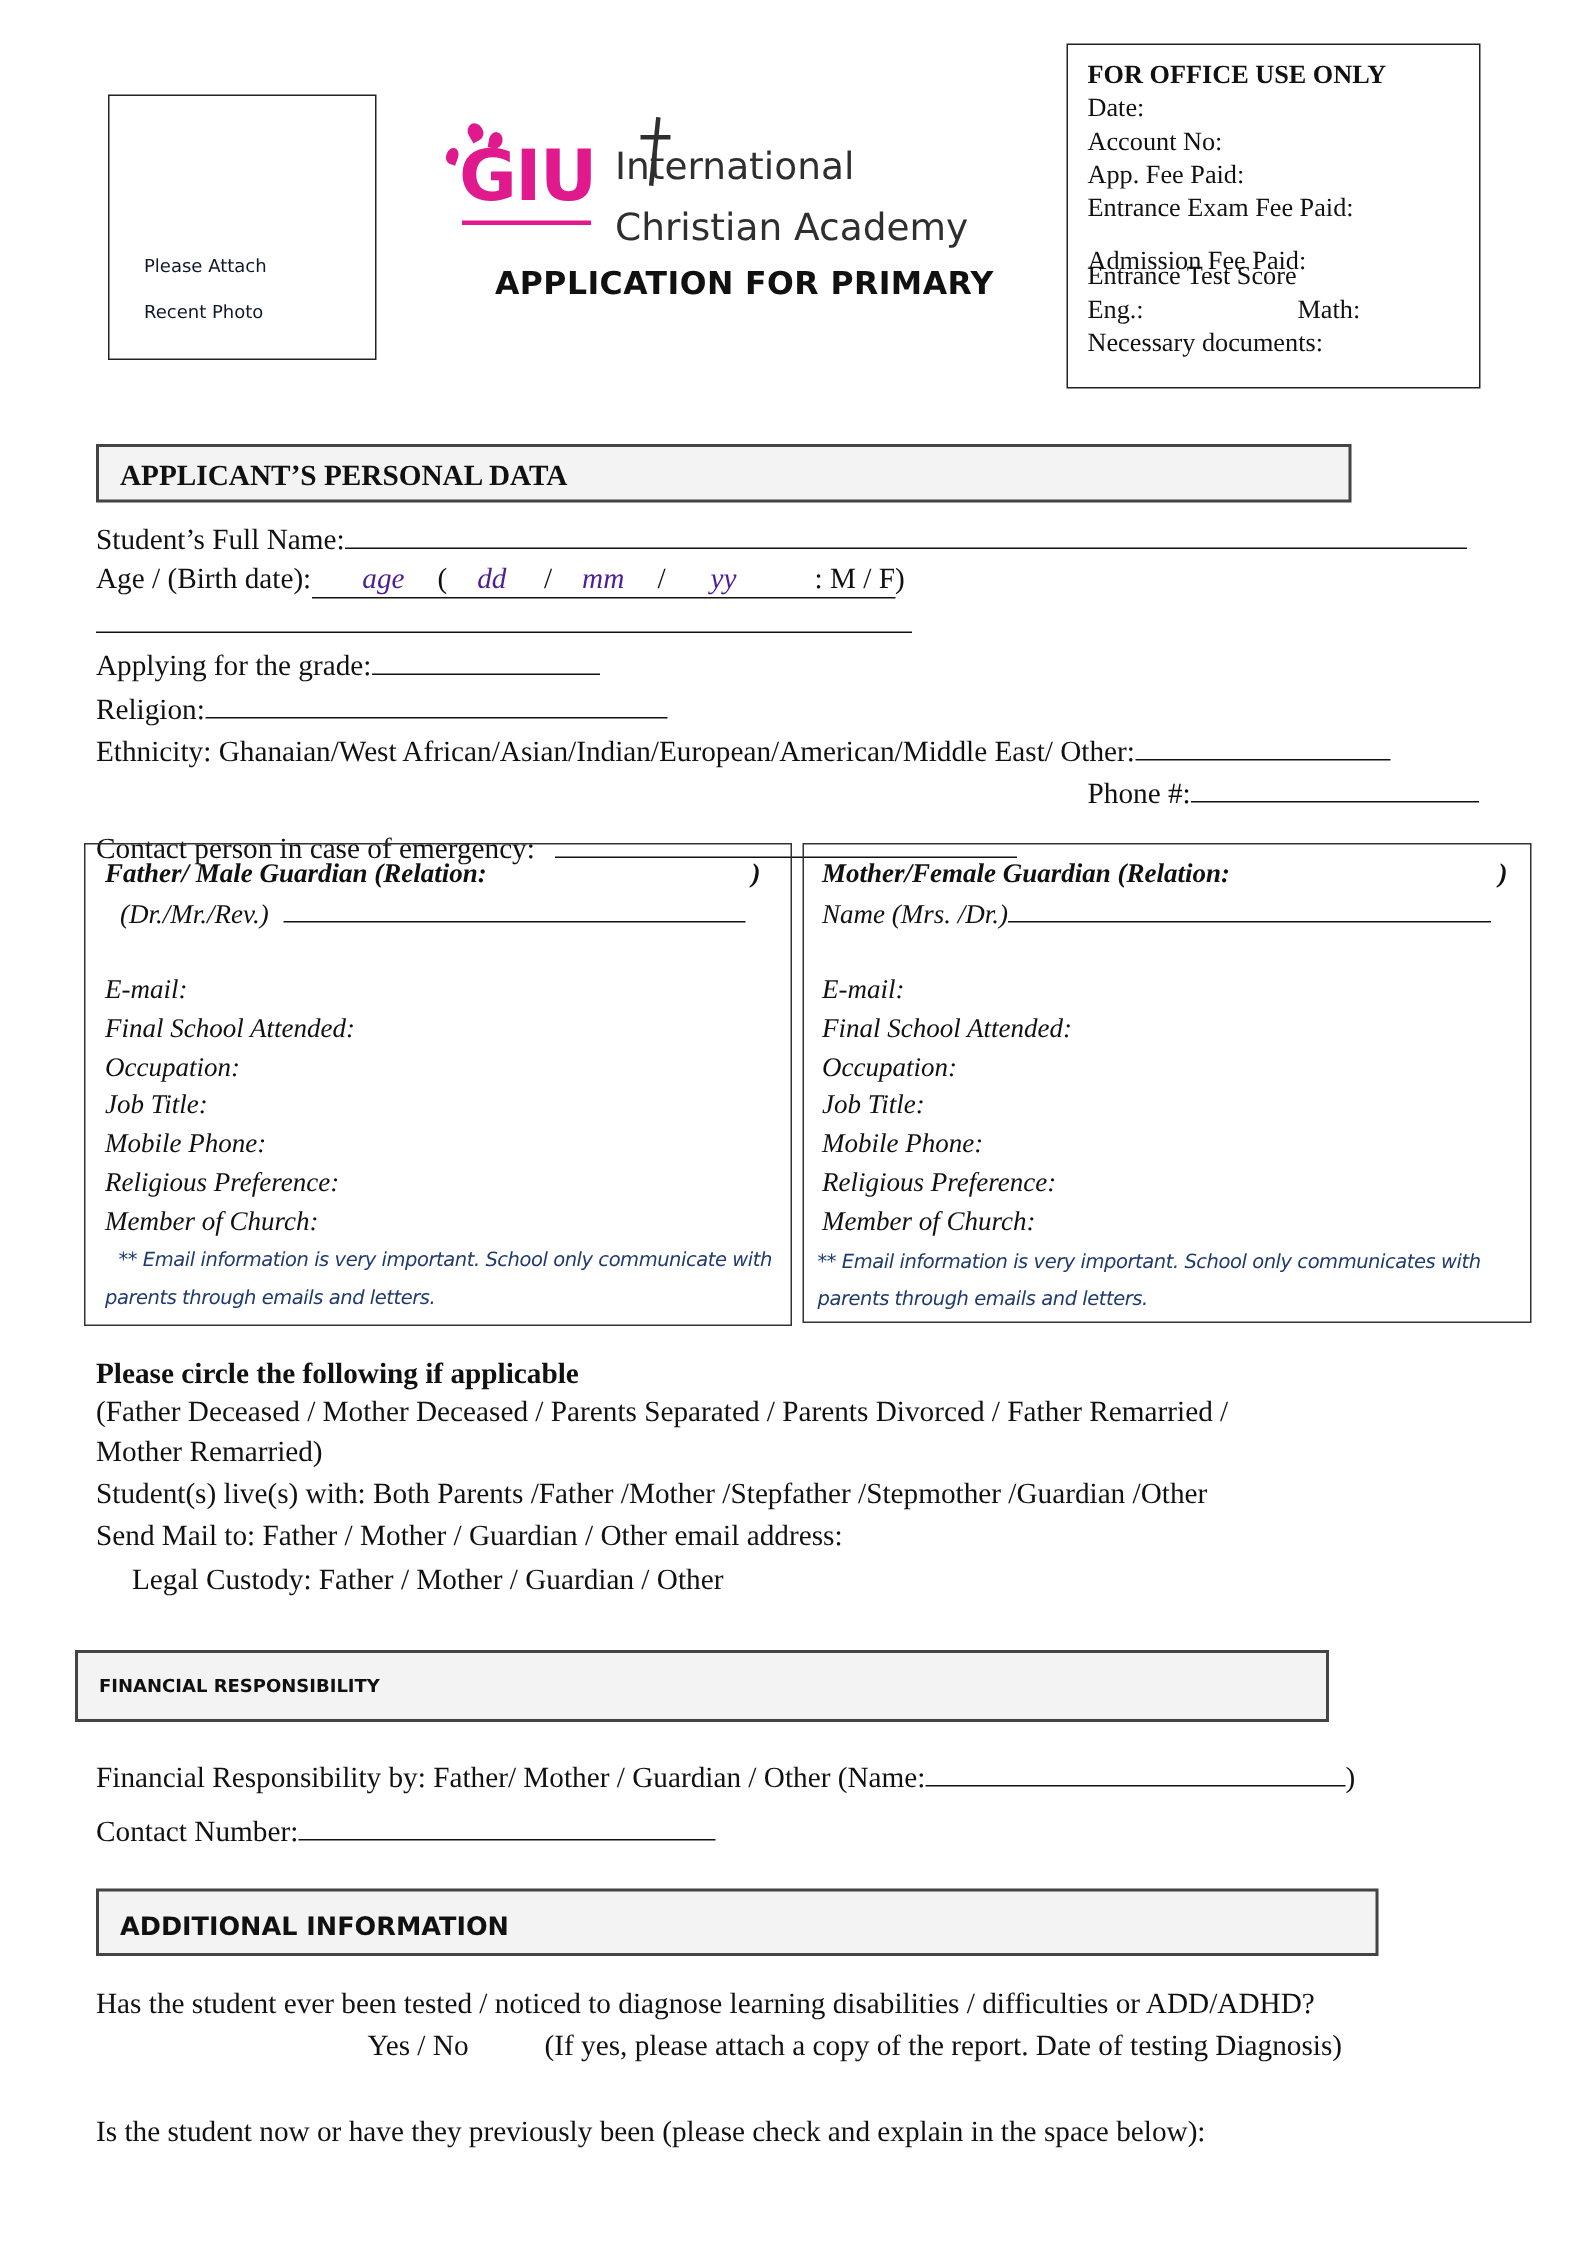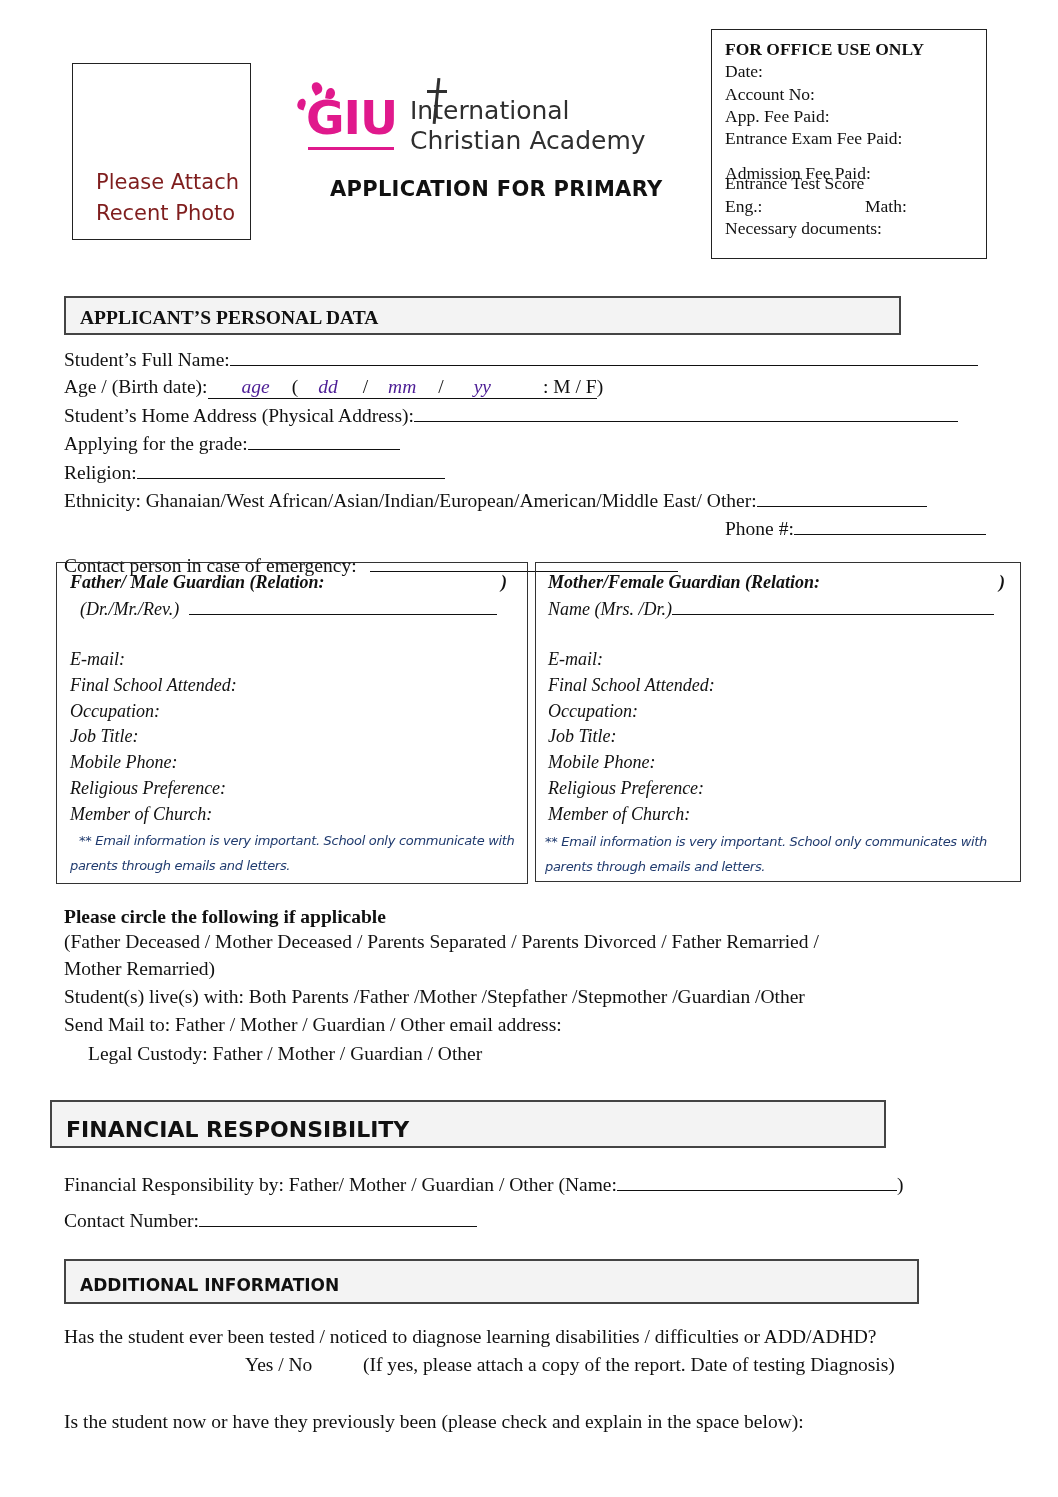--- a/index.html
+++ b/index.html
@@ -4,48 +4,48 @@
 <style>
   html, body { margin: 0; padding: 0; background: #ffffff; }
   body { width: 1058px; height: 1497px; position: relative; overflow: hidden;
          font-family: "Liberation Serif", serif; color: #111; }
   .abs { position: absolute; }
   .line { font-size: 19.5px; white-space: nowrap; line-height: 1; }
   .uline { display: inline-block; border-bottom: 1.6px solid #111; height: 16px; vertical-align: baseline; }
 
   
   #photo-box { left: 72px; top: 63px; width: 177px; height: 175px; border: 1.5px solid #222; }
-  #photo-box .t { position: absolute; left: 23px; font-family: "DejaVu Sans", sans-serif; font-size: 21px; color: #7f1d1d; }
+  #photo-box .t { position: absolute; left: 23px; font-family: "DejaVu Sans", sans-serif; font-size: 12px; color: #0f172a; }
 
   
   #logo { left: 292px; top: 78px; width: 370px; height: 80px; }
   #logo .giu { position: absolute; left: 14px; top: 12px; font-family: "DejaVu Sans", sans-serif; font-weight: bold;
                font-size: 47px; color: #e0198c; letter-spacing: -1px; }
   #logo .giu-bar { position: absolute; left: 16px; top: 69px; width: 86px; height: 3px; background: #e0198c; }
   #logo .drop { position: absolute; background: #e0198c; border-radius: 50% 50% 50% 0; }
   #logo .name1, #logo .name2 { position: absolute; font-family: "DejaVu Sans", sans-serif; color: #2f2f2f; font-size: 25px; white-space: nowrap; }
   #logo .name1 { left: 118px; top: 18px; }
-  #logo .name2 { left: 118px; top: 48px; }
+  #logo .name2 { left: 118px; top: 59px; }
   #logo .cross-v { position: absolute; left: 143px; top: 0px; width: 3px; height: 46px; background: #2f2f2f; transform: rotate(6deg); }
   #logo .cross-h { position: absolute; left: 135px; top: 12px; width: 20px; height: 3px; background: #2f2f2f; }
 
   #app-title { left: 330px; top: 177px; font-family: "DejaVu Sans", sans-serif; font-weight: bold; font-size: 21px; letter-spacing: 0.3px; }
 
   
   #office-box { left: 711px; top: 29px; width: 274px; height: 228px; border: 1.5px solid #222; }
   #office-box .row { position: absolute; left: 13px; font-size: 17.5px; white-space: nowrap; }
   #office-box .title { font-weight: bold; }
 
   
   .sec { background: #f3f3f3; border: 2px solid #444; box-sizing: border-box; }
   .sec span { position: absolute; left: 14px; top: 9px; white-space: nowrap; }
   #sec-personal { left: 64px; top: 296px; width: 837px; height: 39px; }
   #sec-personal span { font-family: "Liberation Serif", serif; font-weight: bold; font-size: 19.5px; }
   #sec-financial { left: 50px; top: 1100px; width: 836px; height: 48px; }
-  #sec-financial span { font-family: "DejaVu Sans", sans-serif; font-weight: bold; font-size: 22px; top: 15px; }
+  #sec-financial span { font-family: "DejaVu Sans", sans-serif; font-weight: bold; font-size: 12px; top: 15px; }
   #sec-additional { left: 64px; top: 1259px; width: 855px; height: 45px; text-align: center; }
   #sec-additional span { font-family: "DejaVu Sans", sans-serif; font-weight: bold; font-size: 17px; top: 14px; }
 
   .hint { color: #4c1d95; font-style: italic; }
 
   
   .gbox { border: 1.6px solid #333; box-sizing: border-box; font-style: italic; }
   #father-box { left: 56px; top: 562px; width: 472px; height: 322px; }
   #mother-box { left: 535px; top: 562px; width: 486px; height: 320px; padding-left: 20px; }
   .gbox .row { position: absolute; font-size: 18px; white-space: nowrap; }
@@ -95,21 +95,21 @@
   <span>Student’s Full Name:</span><span class="uline" style="width:748px"></span>
 </div>
 
 <div class="abs line" style="left:64px;top:377px;">
   <span>Age / (Birth date):</span><span style="border-bottom:1.6px solid #111;display:inline-block;padding-bottom:1px;">
     <span style="display:inline-block;width:34px"></span><span class="hint">age</span><span style="display:inline-block;width:22px"></span><span>(</span><span style="display:inline-block;width:20px"></span><span class="hint">dd</span><span style="display:inline-block;width:25px"></span><span>/</span><span style="display:inline-block;width:20px"></span><span class="hint">mm</span><span style="display:inline-block;width:22px"></span><span>/</span><span style="display:inline-block;width:30px"></span><span class="hint">yy</span><span style="display:inline-block;width:52px"></span><span>: M / F</span>
   </span><span>)</span>
 </div>
 
 <div class="abs line" style="left:64px;top:405px;">
-  <span>Student’s Home Address (Physical Address):</span><span class="uline" style="width:544px"></span>
+  <span class="uline" style="width:544px"></span>
 </div>
 
 <div class="abs line" style="left:64px;top:433px;">
   <span>Applying for the grade:</span><span class="uline" style="width:152px"></span>
 </div>
 
 <div class="abs line" style="left:64px;top:462px;">
   <span>Religion:</span><span class="uline" style="width:308px"></span>
 </div>
 

